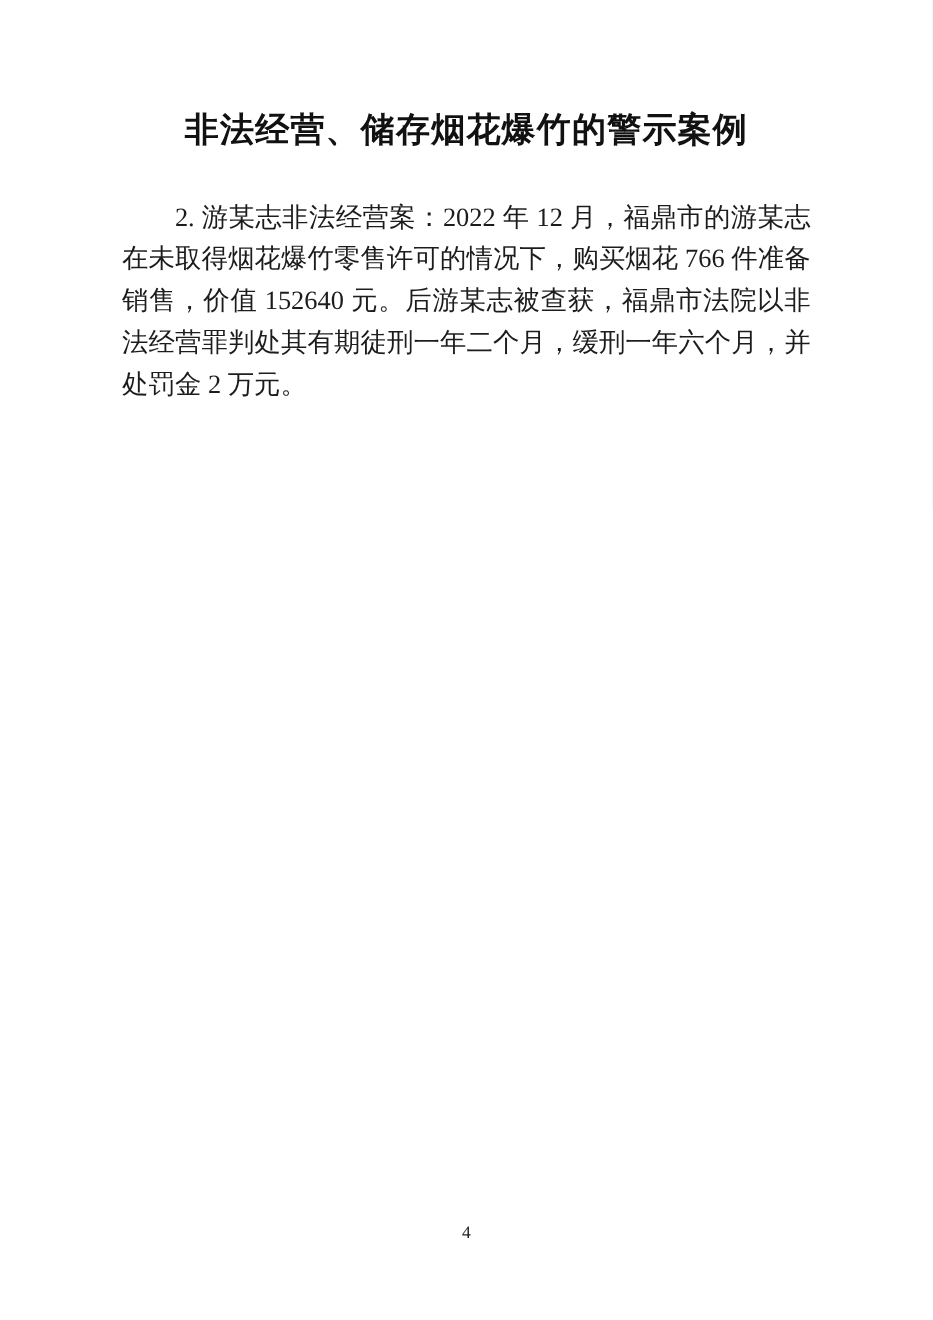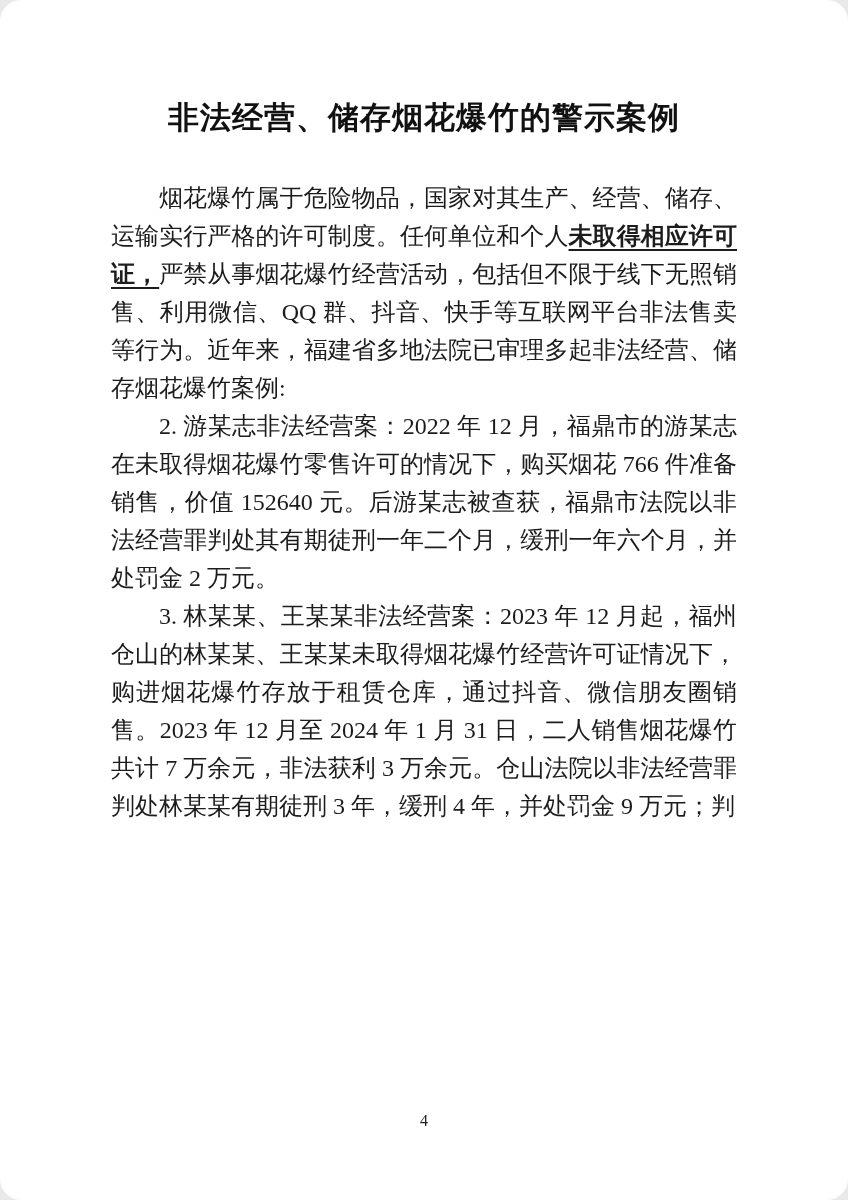--- a/index.html
+++ b/index.html
@@ -9,21 +9,20 @@
   }
   .page {
     position: relative;
     width: 848px;
     height: 1200px;
     margin: 0 auto;
     background: #ffffff;
     color: #1c1c1c;
     font-family: "Liberation Serif", "DejaVu Serif", serif;
     overflow: hidden;
-    border-radius: 21px;
   }
   .doc-title {
     margin: 0;
     padding: 99px 40px 0 40px;
     text-align: center;
     font-size: 31px;
     line-height: 38px;
     font-weight: 700;
     letter-spacing: 1px;
     color: #111111;
@@ -60,24 +59,22 @@
 </style>
 </head>
 <body>
 
 <div class="page">
 
   <h1 class="doc-title">非法经营、储存烟花爆竹的警示案例</h1>
 
   <div class="doc-body">
 
-    <p class="para"><span>烟花爆竹属于危险物品，国家对其生产、经营、储存、运输实行严格的许可制度。任何单位和个人</span><span class="emphasis">未取得相应许可证，</span><span>严禁从事烟花爆竹经营活动，包括但不限于线下无照销售、利用微信、QQ 群、抖音、快手等互联网平台非法售卖等行为。近年来，福建省多地法院已审理多起非法经营、储存烟花爆竹案例:</span></p>
 
 
     <p class="para">2. 游某志非法经营案：2022 年 12 月，福鼎市的游某志在未取得烟花爆竹零售许可的情况下，购买烟花 766 件准备销售，价值 152640 元。后游某志被查获，福鼎市法院以非法经营罪判处其有期徒刑一年二个月，缓刑一年六个月，并处罚金 2 万元。</p>
 
-    <p class="para">3. 林某某、王某某非法经营案：2023 年 12 月起，福州仓山的林某某、王某某未取得烟花爆竹经营许可证情况下，购进烟花爆竹存放于租赁仓库，通过抖音、微信朋友圈销售。2023 年 12 月至 2024 年 1 月 31 日，二人销售烟花爆竹共计 7 万余元，非法获利 3 万余元。仓山法院以非法经营罪判处林某某有期徒刑 3 年，缓刑 4 年，并处罚金 9 万元；判</p>
 
   </div>
 
   <div class="page-number">4</div>
 
 </div>
 
 </body></html>

